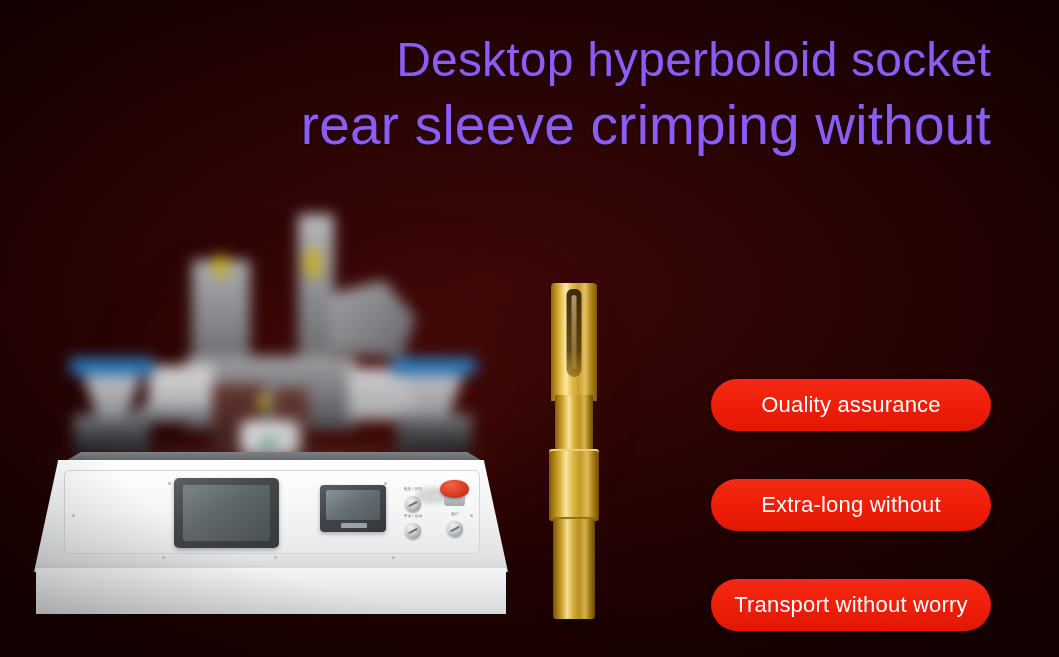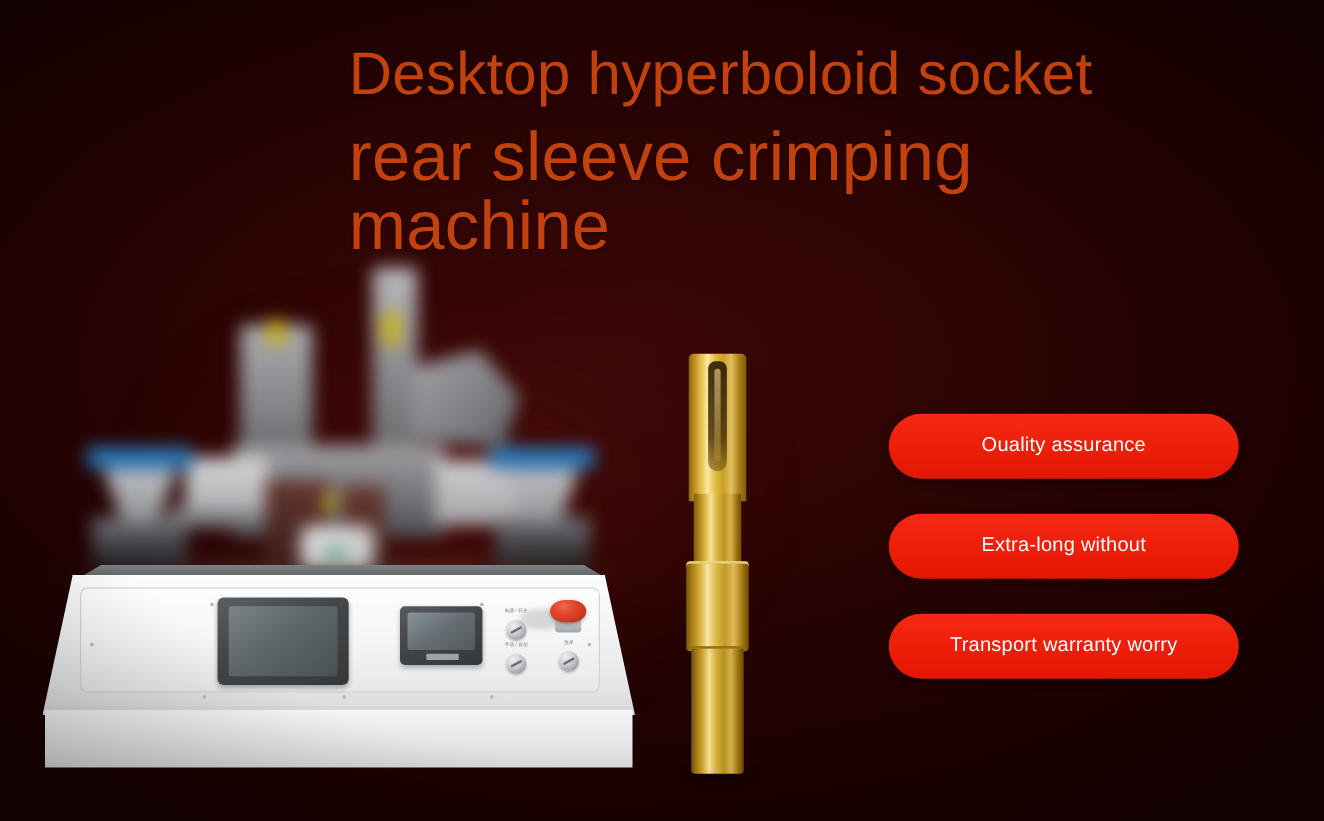--- a/index.html
+++ b/index.html
@@ -35,24 +35,25 @@
     left: 120px; top: 250px;
     width: 480px; height: 300px;
     background: radial-gradient(ellipse at center, rgba(120,24,12,0.30) 0%, rgba(90,16,8,0.10) 55%, rgba(0,0,0,0) 78%);
     filter: blur(26px);
     pointer-events: none;
   }
 
   
   .headline {
     position: absolute;
-    right: 80px;
+    right: 68px;
     top: 36px;
     width: 700px;
-    color: #c2410c;
+    text-align: right;
+    color: #8b5cf6;
     line-height: 1.0;
     user-select: none;
   }
   .headline .l1 {
     display: block;
     font-size: 48px;
     font-weight: 300;
     letter-spacing: 0.2px;
     font-stretch: condensed;
     text-shadow: 0 1px 3px rgba(0,0,0,0.55);
@@ -79,27 +80,28 @@
     width: 280px;
     height: 52px;
     margin-bottom: 28px;
     border-radius: 26px;
     background: linear-gradient(180deg, #f42a14 0%, #ee1d08 55%, #e01703 100%);
     box-shadow: 0 2px 7px rgba(0,0,0,0.40);
     display: flex;
     align-items: center;
     justify-content: center;
     color: #fff;
-    font-size: 16px;
+    font-size: 22px;
     font-weight: 400;
     font-stretch: condensed;
     letter-spacing: 0.2px;
     white-space: nowrap;
     box-sizing: border-box;
     padding: 0 10px;
+    margin-top: 48px;
   }
   .pill:last-child { margin-bottom: 0; }
 
   
   .machinery {
     position: absolute;
     left: 62px;
     top: 198px;
     width: 420px;
     height: 262px;
@@ -556,22 +558,22 @@
     <div class="pin-collar-top"></div>
     <div class="pin-seg pin-collar"></div>
     <div class="pin-barrel-top"></div>
     <div class="pin-seg pin-barrel"></div>
   </div>
 
   <div class="bg-vignette"></div>
 
   <div class="headline">
     <span class="l1">Desktop hyperboloid socket</span>
-    <span class="l2">rear sleeve crimping machine</span>
+    <span class="l2">rear sleeve crimping without</span>
   </div>
 
   <div class="pills">
     <div class="pill">Ouality assurance</div>
     <div class="pill">Extra-long without</div>
-    <div class="pill">Transport warranty worry</div>
+    <div class="pill">Transport without worry</div>
   </div>
 
 </div>
 
 </body></html>

